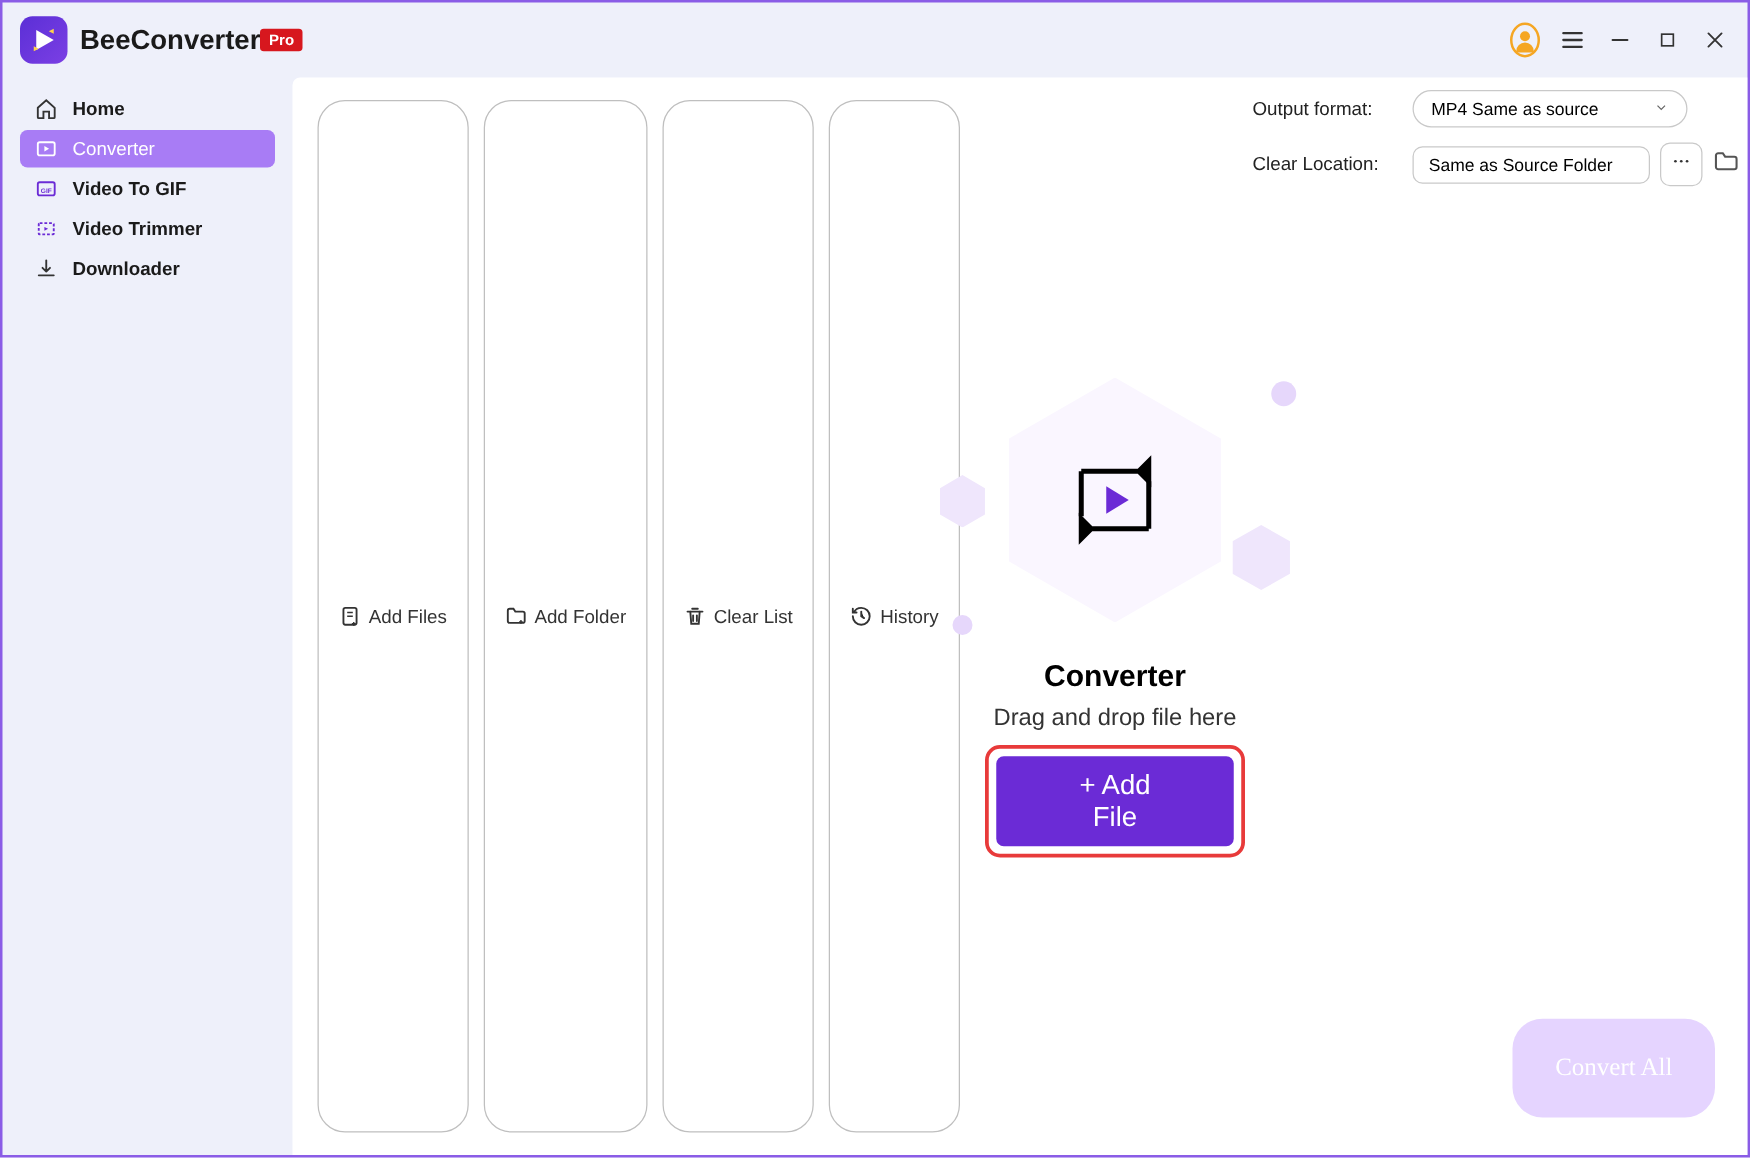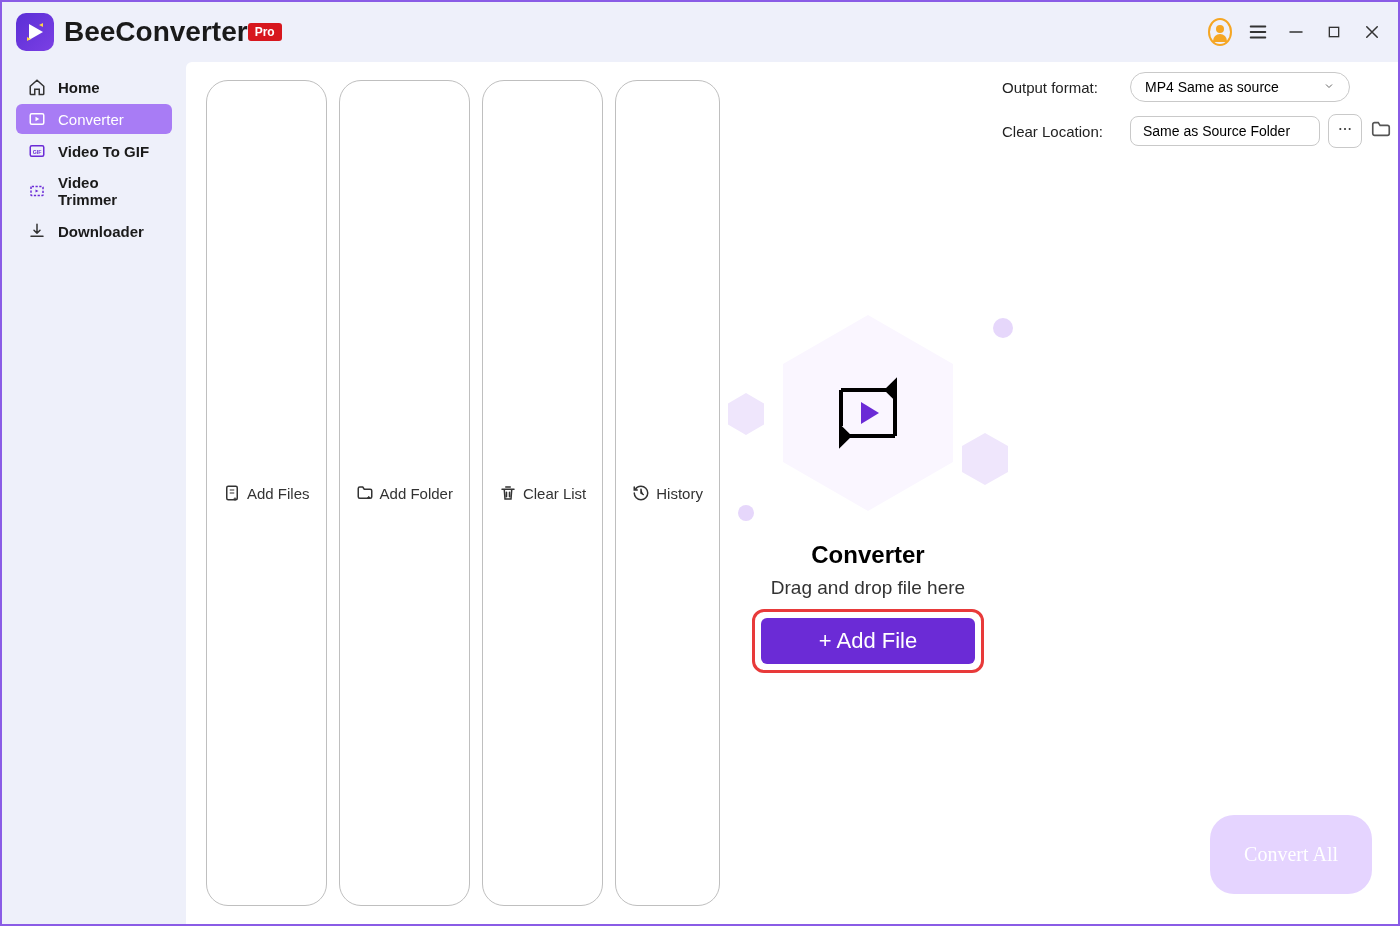--- a/index.html
+++ b/index.html
@@ -1,29 +1,29 @@
 <!DOCTYPE html>
 <html><head>
 <meta charset="utf-8">
 <style>
 * { margin: 0; padding: 0; box-sizing: border-box; font-family: -apple-system, BlinkMacSystemFont, 'Segoe UI', Arial, sans-serif; }
 body { width: 1400px; height: 926px; background: #eef0fa; border: 2px solid #8A5CE6; display: flex; flex-direction: column; overflow: hidden; }
 
 .titlebar { height: 60px; display: flex; align-items: center; padding: 0 14px; }
 .app-logo { width: 38px; height: 38px; background: linear-gradient(135deg, #5B2FD6, #7B3FE4); border-radius: 10px; display: flex; align-items: center; justify-content: center; margin-right: 10px; }
-.app-title { font-size: 28px; font-weight: 700; color: #1a1a1a; }
+.app-title { font-size: 22px; font-weight: 700; color: #1a1a1a; }
 .pro-badge { background: #d7171e; color: #fff; font-size: 12px; font-weight: 700; padding: 2px 7px; border-radius: 3px; }
 .titlebar-right { margin-left: auto; display: flex; align-items: center; gap: 14px; }
 .titlebar-icon { width: 24px; height: 24px; display: flex; align-items: center; justify-content: center; cursor: pointer; color: #333; }
 .avatar-circle { width: 28px; height: 28px; border: 2.5px solid #F5A623; border-radius: 50%; display: flex; align-items: center; justify-content: center; }
 .avatar-circle .head { width: 8px; height: 8px; background: #F5A623; border-radius: 50%; position: relative; top: -3px; }
 .avatar-circle .body { width: 14px; height: 8px; background: #F5A623; border-radius: 7px 7px 0 0; position: absolute; bottom: 2px; }
 
 .content { flex: 1; display: flex; min-height: 0; }
-.sidebar { width: 184px; padding: 8px 14px; }
+.sidebar { width: 232px; padding: 8px 14px; }
 .nav-item { display: flex; align-items: center; gap: 12px; padding: 6px 12px; border-radius: 6px; font-size: 15px; font-weight: 600; color: #1a1a1a; cursor: pointer; margin: 2px 0; }
 .nav-item.active { background: #A87CF5; color: #fff; font-weight: 500; }
 .nav-icon { width: 18px; height: 18px; display: inline-flex; align-items: center; justify-content: center; }
 
 .main { flex: 1; background: #fff; border-top-left-radius: 6px; display: flex; min-height: 0; position: relative; }
 .toolbar { padding: 18px 20px; display: flex; gap: 12px; }
 .pill-btn { border: 1.5px solid #bfbfbf; background: #fff; border-radius: 22px; padding: 6px 16px; font-size: 15px; display: flex; align-items: center; gap: 6px; cursor: pointer; color: #333; }
 .pill-btn .ic { width: 18px; height: 18px; display: inline-flex; }
 
 .center-stage { flex: 1; display: flex; flex-direction: column; align-items: center; justify-content: center; position: relative; }

